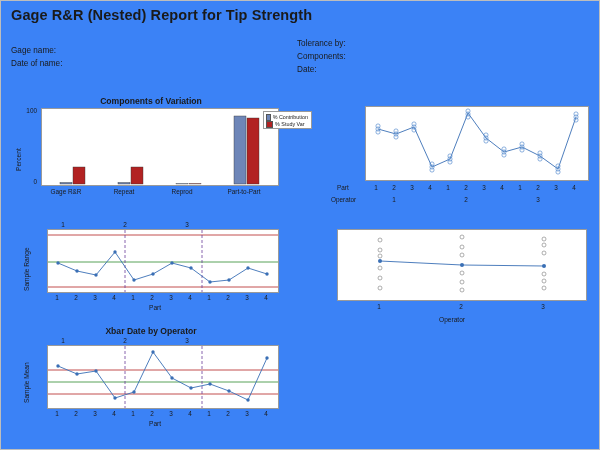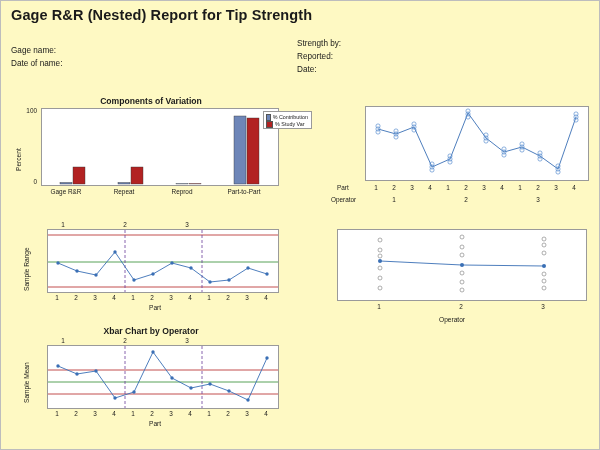--- a/index.html
+++ b/index.html
@@ -6,21 +6,21 @@
   body{
     width:600px;height:450px;
     background:#e8e8e8;
     font-family:"Liberation Sans", sans-serif;
     color:#000;
     overflow:hidden;
   }
   .page{
     position:relative;
     width:600px;height:450px;
-    background:#fef9c3;
+    background:#3b82f6;
     border:1px solid #bdbdbd;
     box-sizing:border-box;
   }
   .title{
     position:absolute;left:10px;top:6px;
     font-size:14.5px;font-weight:bold;color:#1a1a1a;
     letter-spacing:0.1px;
   }
   .hdr{
     position:absolute;font-size:8.2px;color:#1a1a1a;
@@ -72,22 +72,22 @@
 </head>
 <body>
 
 <div class="page">
 
   <div class="title">Gage R&amp;R (Nested) Report for Tip Strength</div>
 
   <div class="hdr hdr-left" style="top:45px">Gage name:</div>
   <div class="hdr hdr-left" style="top:58px">Date of name:</div>
 
-  <div class="hdr hdr-right" style="top:38px">Strength by:</div>
-  <div class="hdr hdr-right" style="top:51px">Reported:</div>
+  <div class="hdr hdr-right" style="top:38px">Tolerance by:</div>
+  <div class="hdr hdr-right" style="top:51px">Components:</div>
   <div class="hdr hdr-right" style="top:64px">Date:</div>
 
   <div class="panel-title" style="left:20px;top:95px;width:260px">Components of Variation</div>
   <div class="vlabel" style="left:14px;top:170px">Percent</div>
   <div class="tickr" style="left:14px;top:106px;width:22px">100</div>
   <div class="tickr" style="left:14px;top:177px;width:22px">0</div>
 
   <div class="plot" style="left:40px;top:107px;width:238px;height:78px">
     <svg width="236" height="76" viewBox="0 0 236 76">
 
@@ -262,21 +262,21 @@
           <circle cx="206" cy="36" r="2"></circle>
       </g>
     </svg>
   </div>
 
   <div class="tick" style="left:371px;top:302px;width:14px">1</div>
   <div class="tick" style="left:453px;top:302px;width:14px">2</div>
   <div class="tick" style="left:535px;top:302px;width:14px">3</div>
   <div class="axis-label" style="left:438px;top:315px">Operator</div>
 
-  <div class="panel-title" style="left:20px;top:325px;width:260px">Xbar Chart by Operator</div>
+  <div class="panel-title" style="left:20px;top:325px;width:260px">Xbar Date by Operator</div>
   <div class="vlabel" style="left:22px;top:402px">Sample Mean</div>
 
   <div class="tick" style="left:55px;top:336px;width:14px">1</div>
   <div class="tick" style="left:117px;top:336px;width:14px">2</div>
   <div class="tick" style="left:179px;top:336px;width:14px">3</div>
 
   <div class="plot" style="left:46px;top:344px;width:232px;height:64px">
     <svg width="230" height="62" viewBox="0 0 230 62">
       <line x1="0" y1="24" x2="230" y2="24" stroke="#b22222" stroke-width="0.8"></line>
       <line x1="0" y1="36" x2="230" y2="36" stroke="#2e8b2e" stroke-width="0.8"></line>

